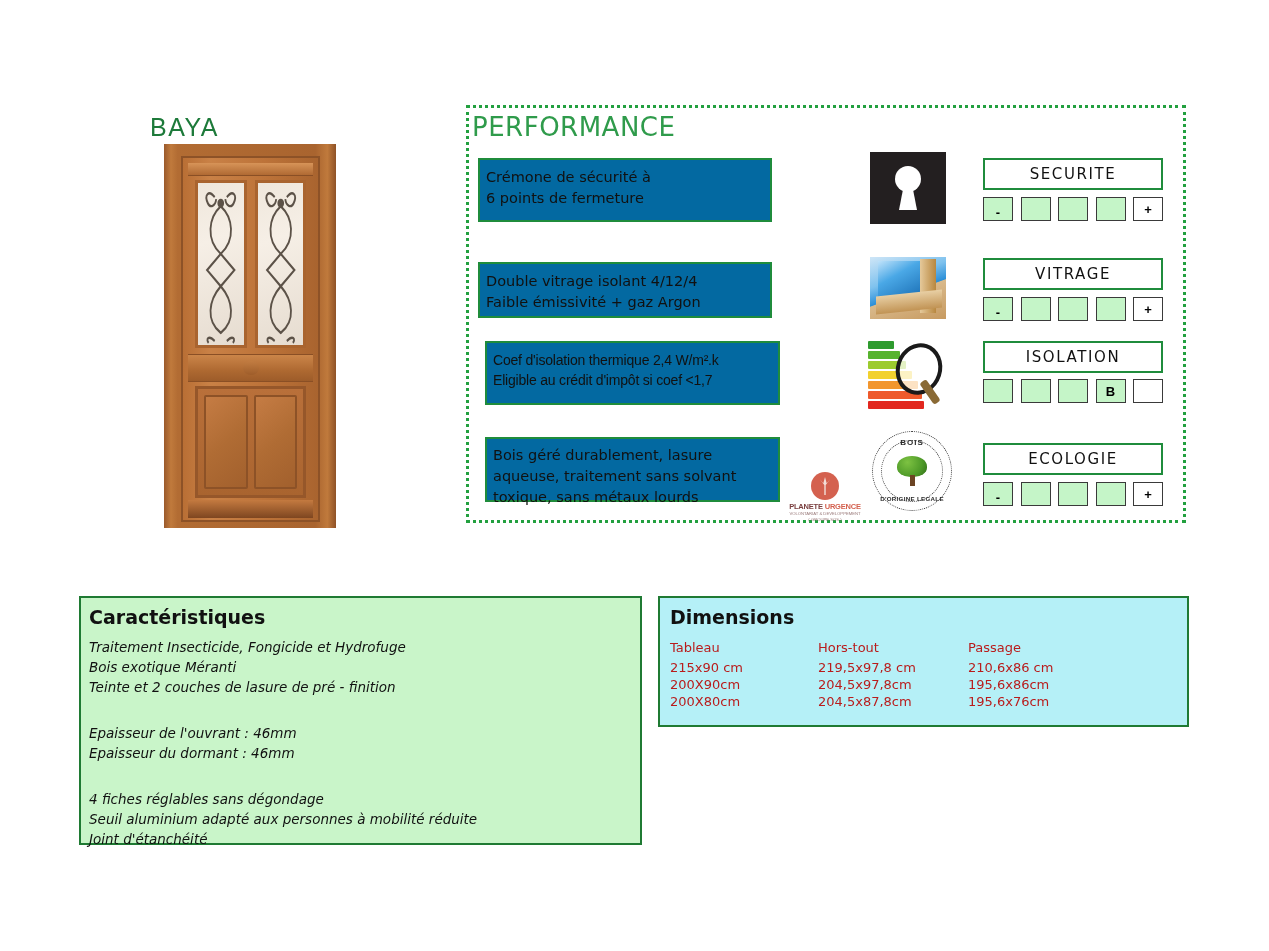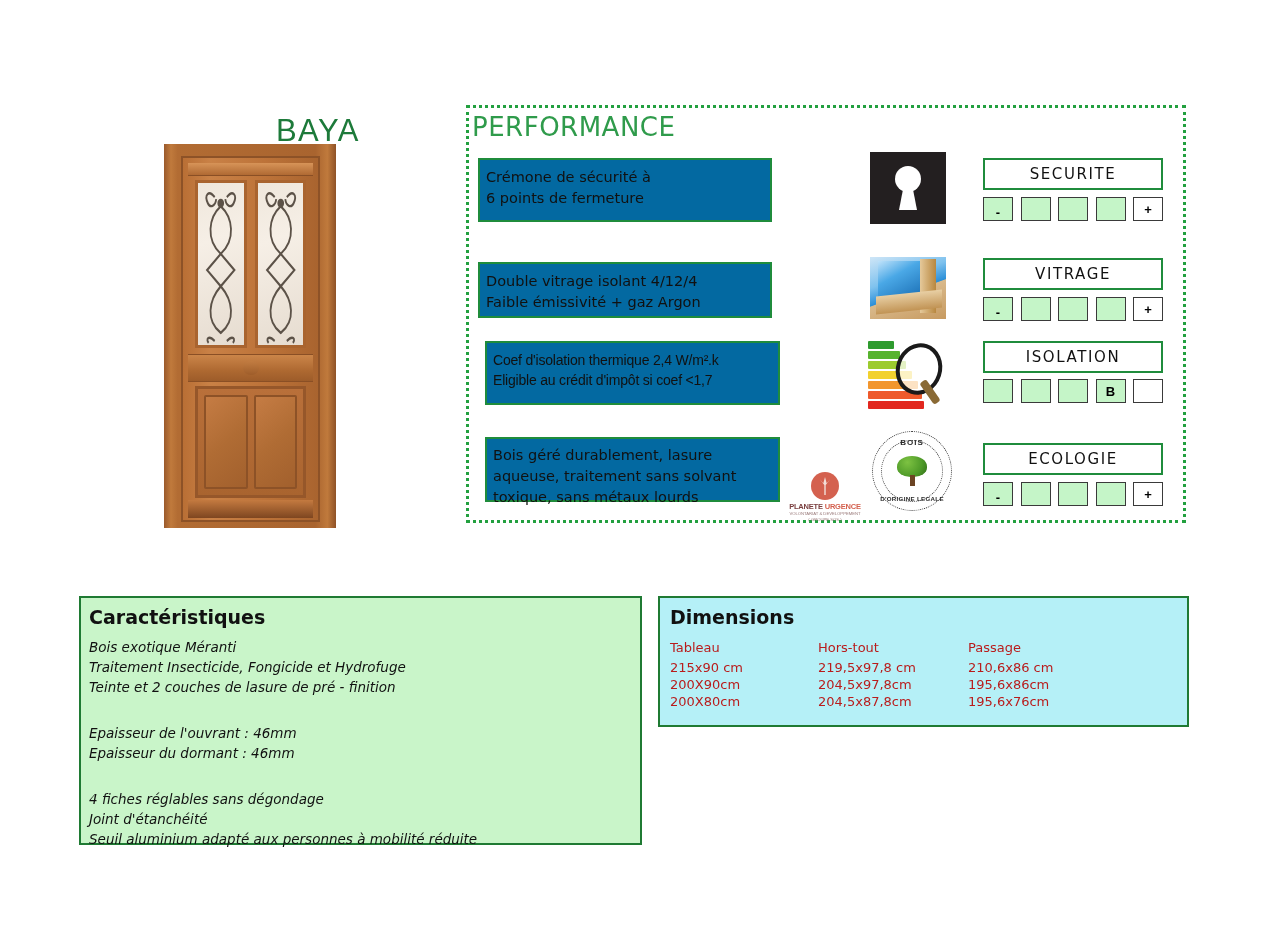--- a/index.html
+++ b/index.html
@@ -18,23 +18,23 @@
     background: #ffffff;
     overflow: hidden;
   }
 
   
   #product-title {
     position: absolute;
     left: 150px;
     top: 113px;
     width: 210px;
-    text-align: right;
+    text-align: left;
     font-family: "Liberation Sans", sans-serif;
-    font-size: 31px;
+    font-size: 25px;
     letter-spacing: 1.5px;
     color: #1d7a3a;
   }
 
   #door-photo {
     position: absolute;
     left: 164px;
     top: 144px;
     width: 172px;
     height: 384px;
@@ -488,30 +488,30 @@
   <div class="rating-row" id="row-ecologie">
     <div class="rating-cell filled minus">-</div>
     <div class="rating-cell filled"></div>
     <div class="rating-cell filled"></div>
     <div class="rating-cell filled"></div>
     <div class="rating-cell">+</div>
   </div>
 
   <div id="caracteristiques-panel">
     <div class="panel-heading">Caractéristiques</div>
+    <div class="spec-line">Traitement Insecticide, Fongicide et Hydrofuge</div>
     <div class="spec-line">Bois exotique Méranti</div>
-    <div class="spec-line">Traitement Insecticide, Fongicide et Hydrofuge</div>
     <div class="spec-line">Teinte et 2 couches de lasure de pré - finition</div>
     <div class="spec-gap"></div>
     <div class="spec-line">Epaisseur de l'ouvrant : 46mm</div>
     <div class="spec-line">Epaisseur du dormant : 46mm</div>
     <div class="spec-gap"></div>
     <div class="spec-line">4 fiches réglables sans dégondage</div>
+    <div class="spec-line">Seuil aluminium adapté aux personnes à mobilité réduite</div>
     <div class="spec-line">Joint d'étanchéité</div>
-    <div class="spec-line">Seuil aluminium adapté aux personnes à mobilité réduite</div>
   </div>
 
   <div id="dimensions-panel">
     <div class="panel-heading">Dimensions</div>
     <table class="dim-table">
       <thead>
         <tr>
           <th class="c0">Tableau</th>
           <th class="c1">Hors-tout</th>
           <th class="c2">Passage</th>

